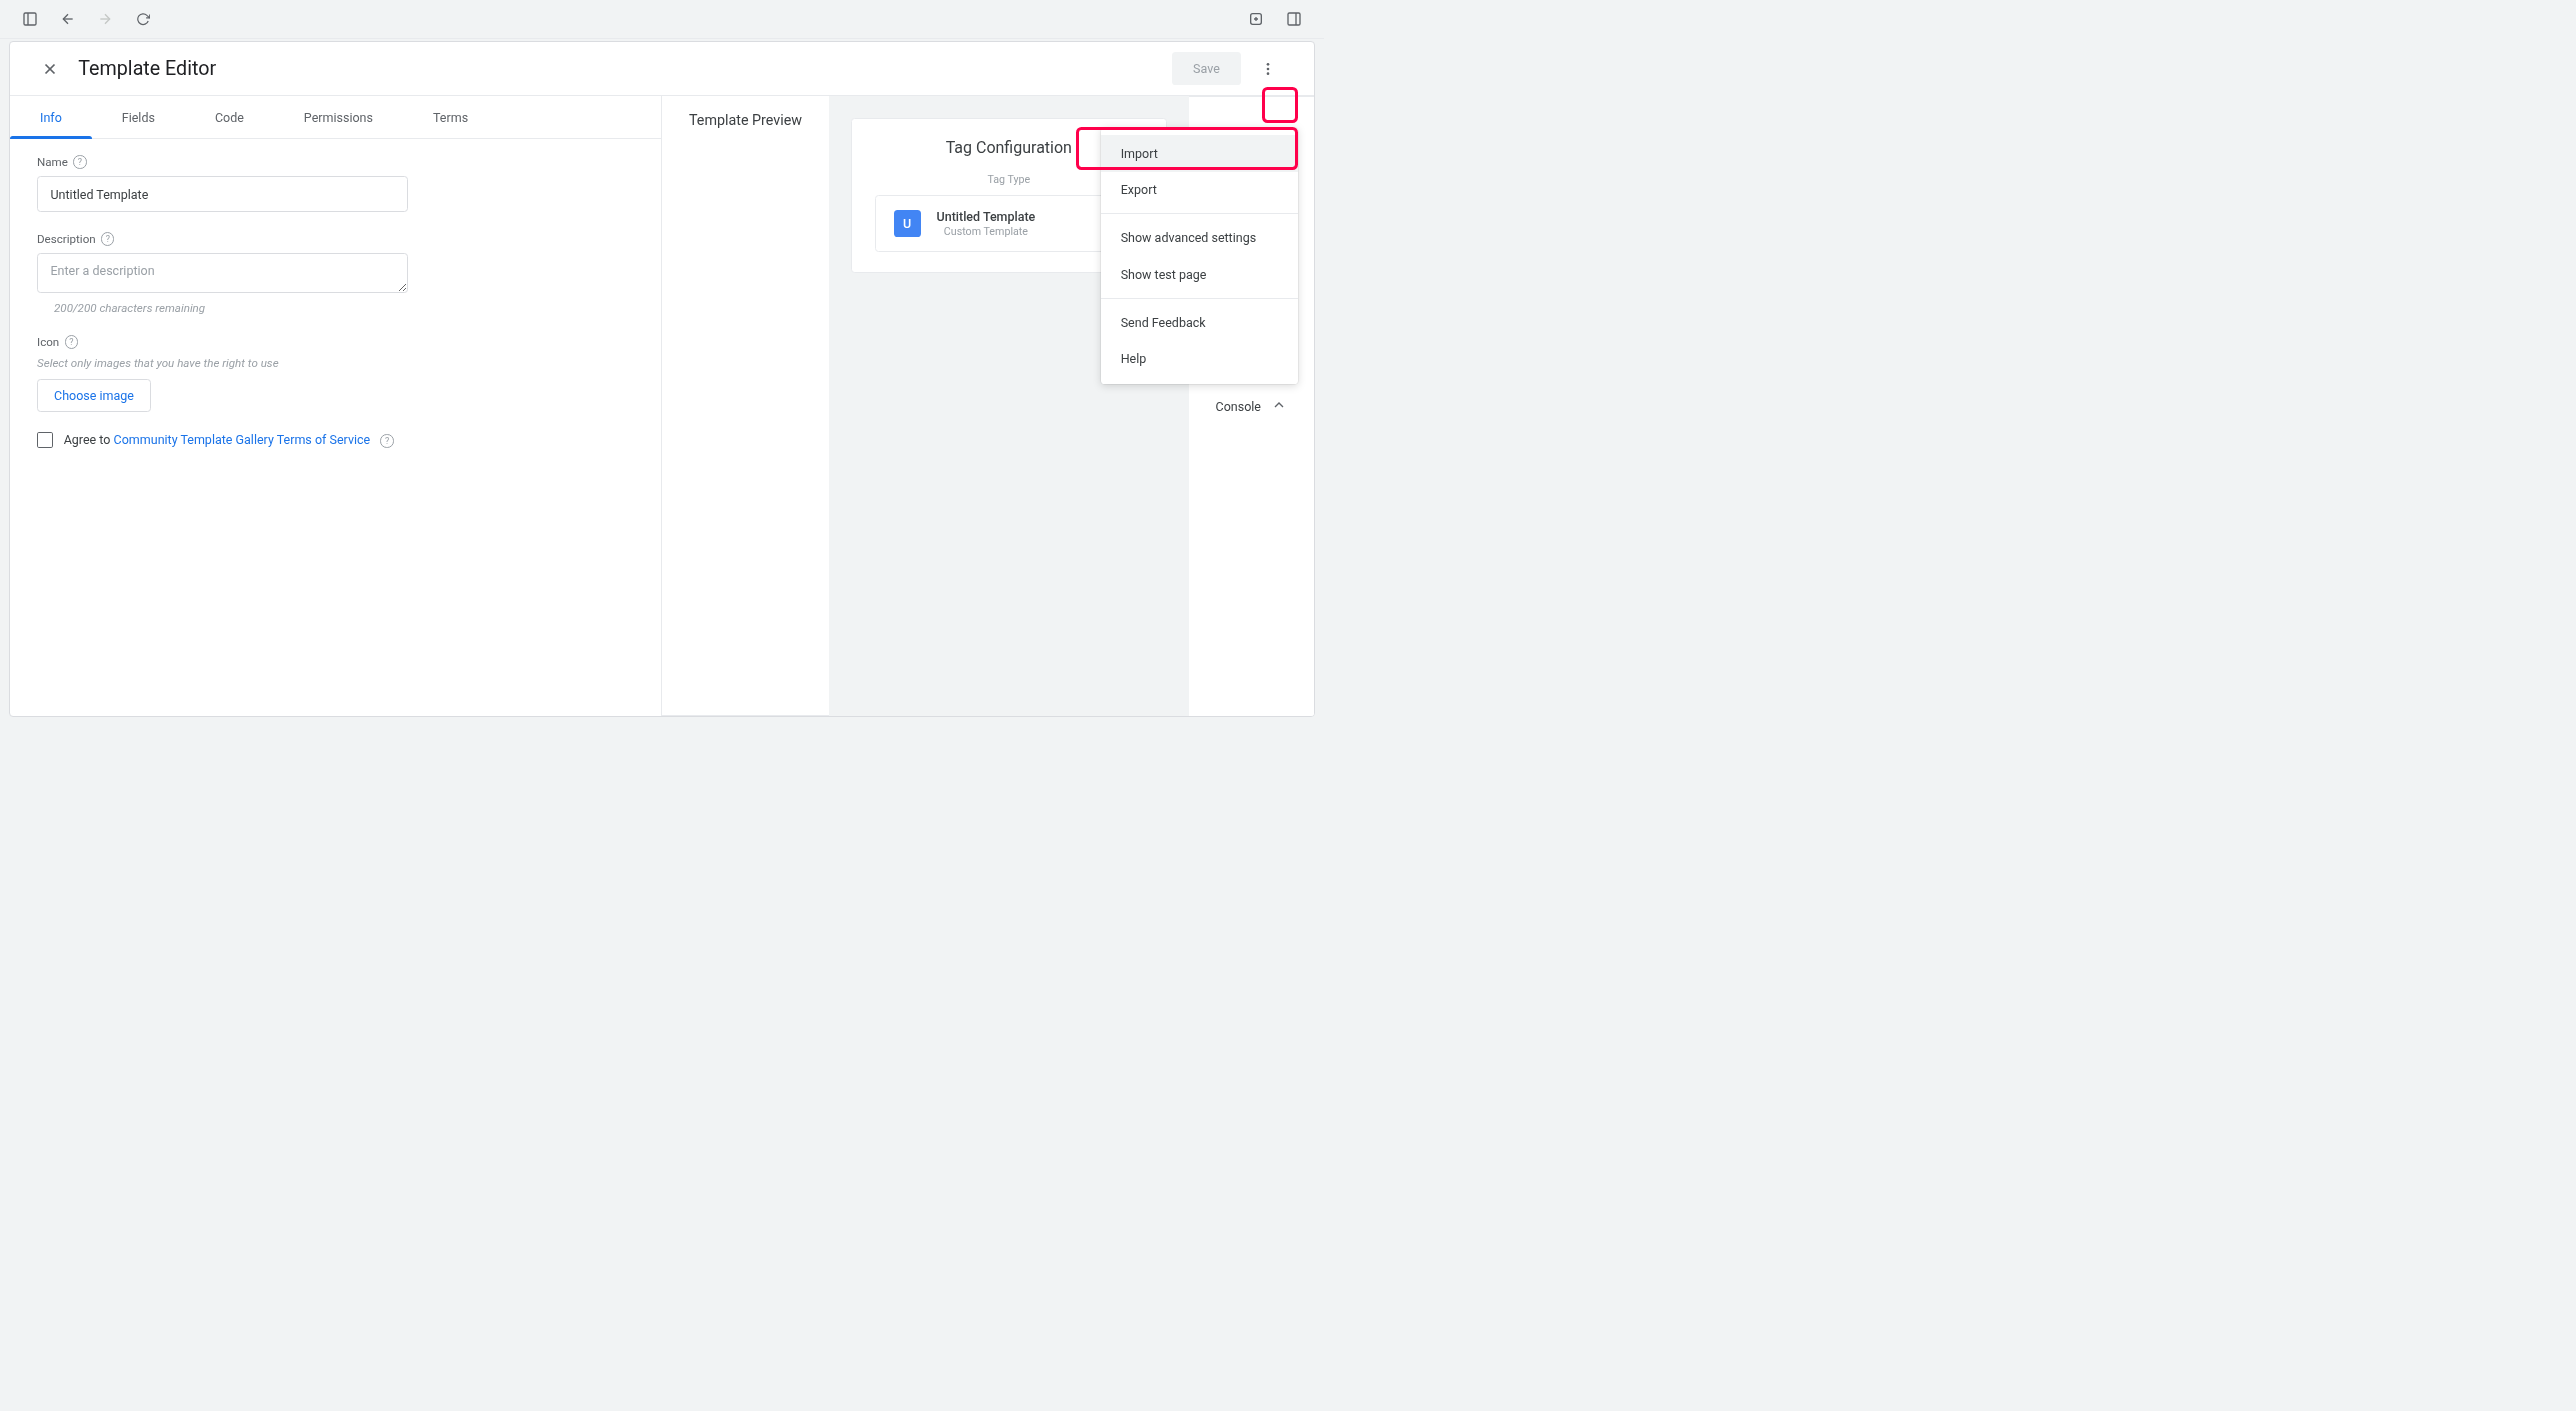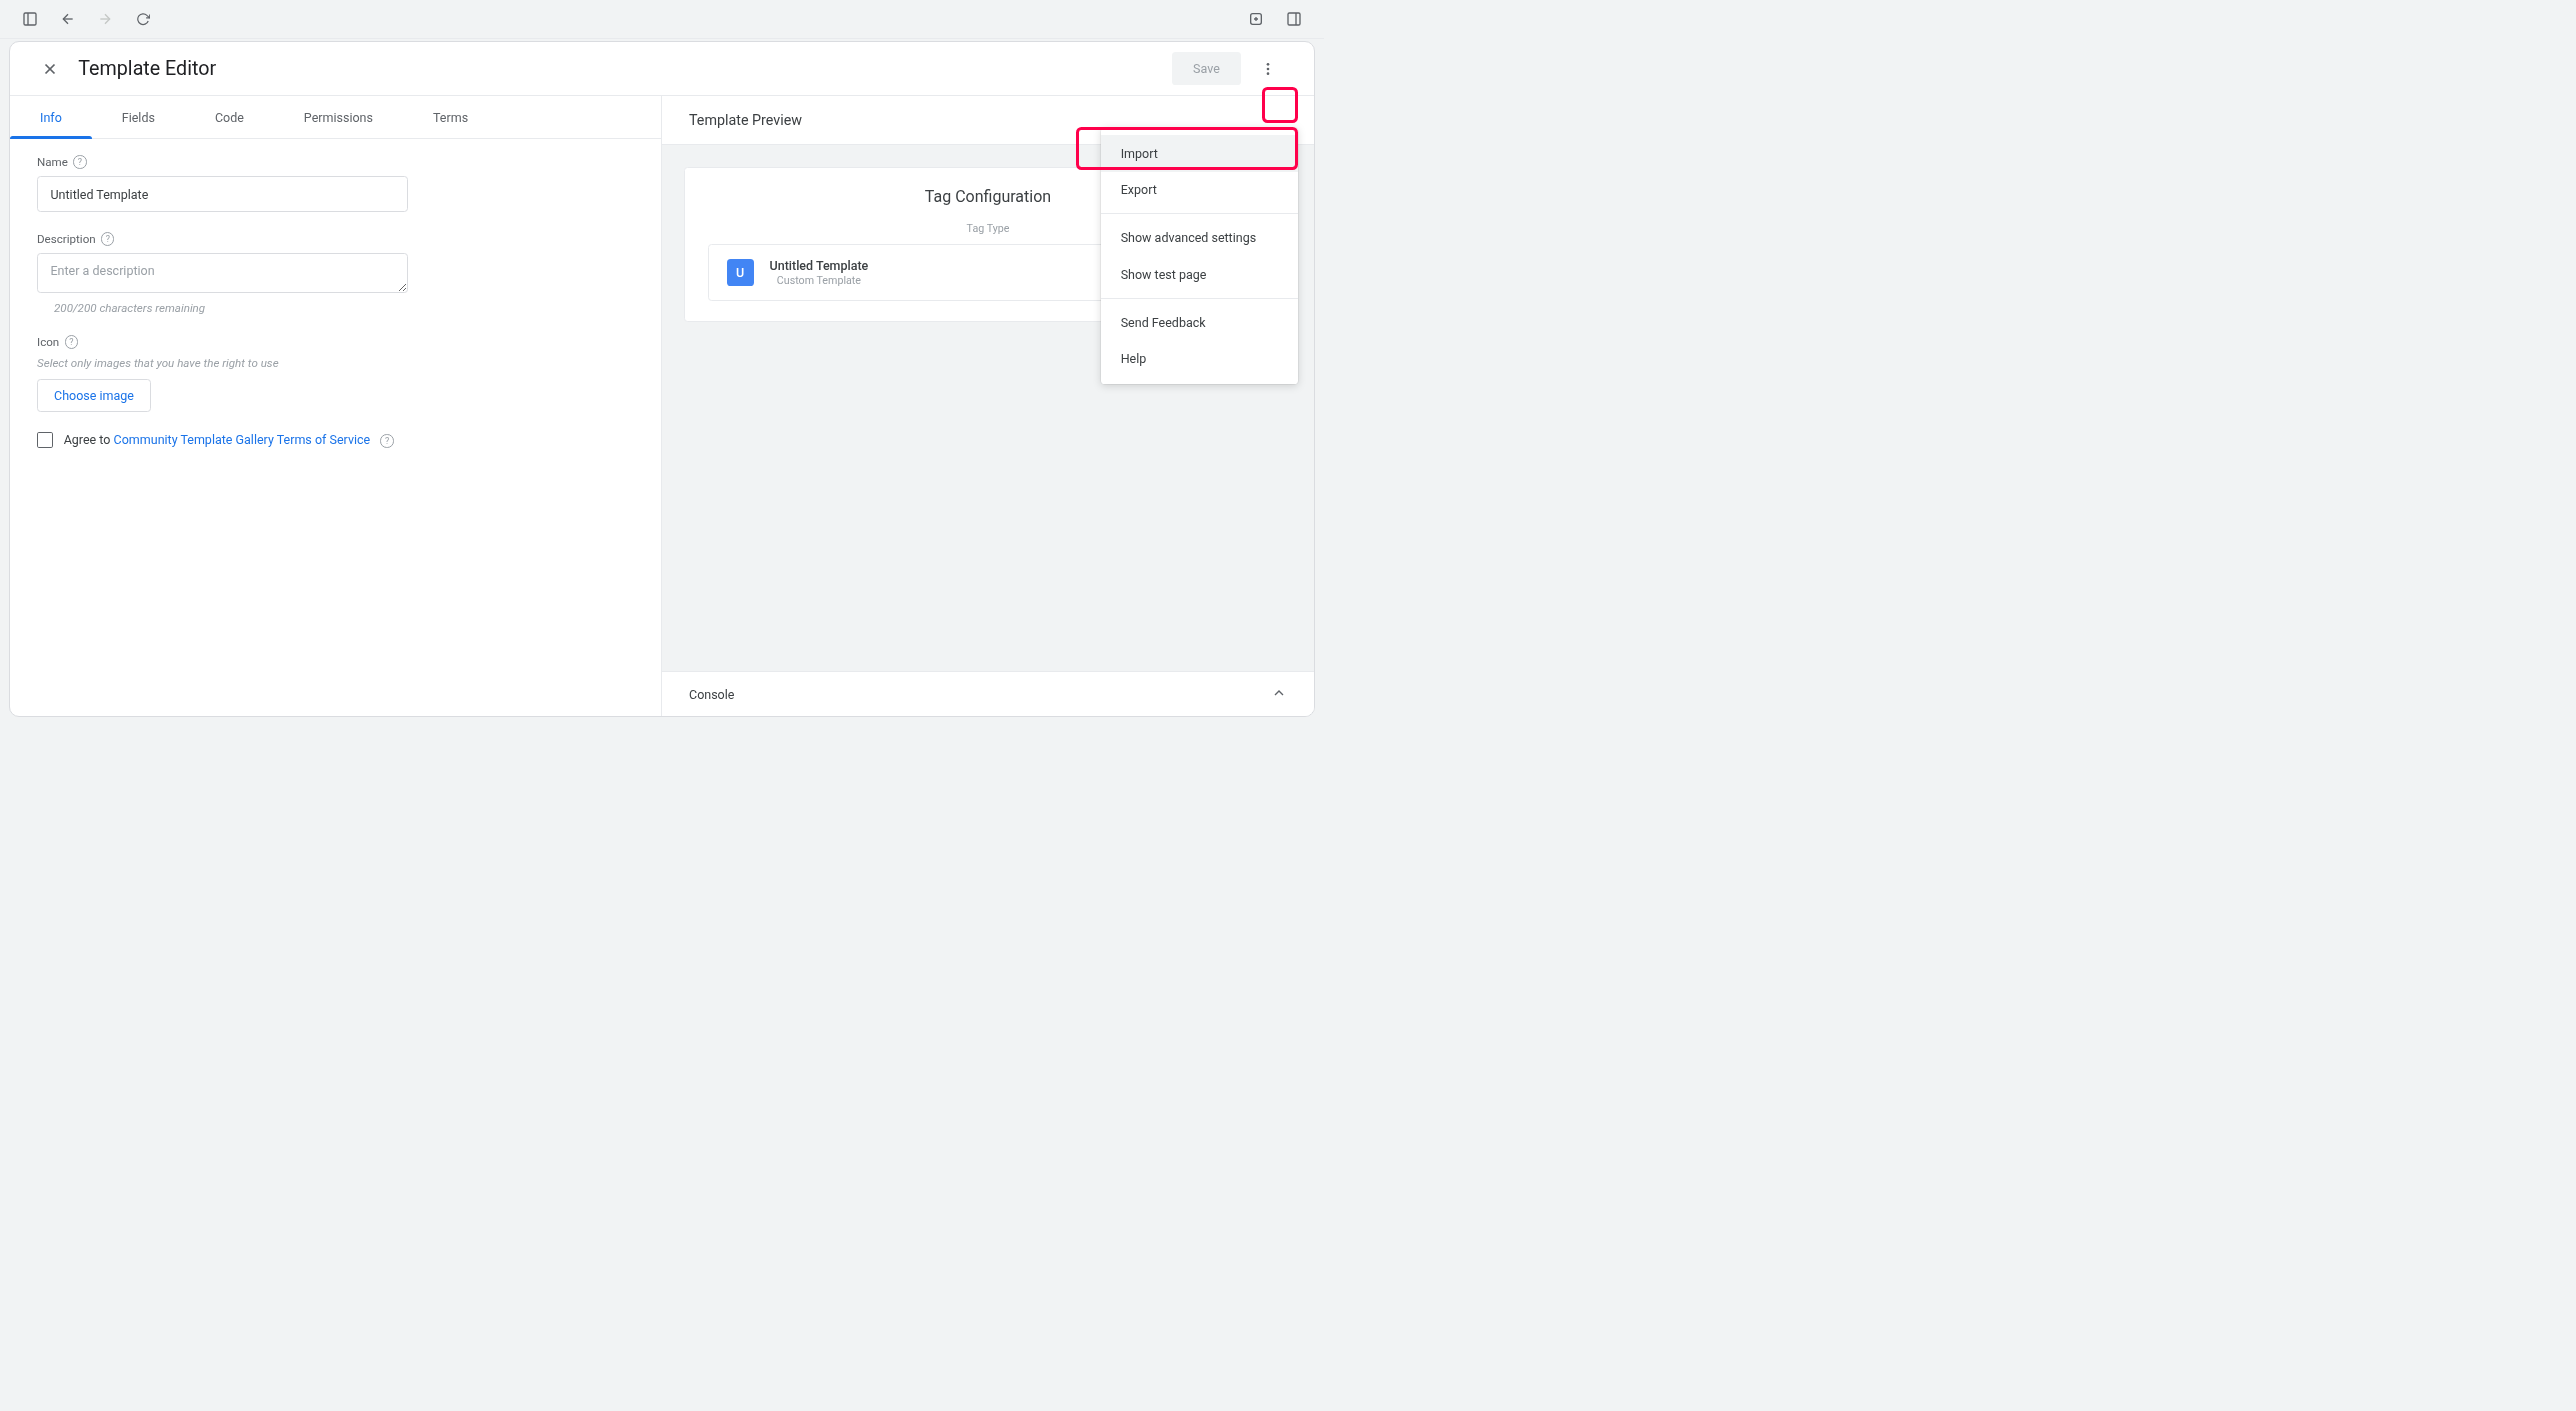--- a/index.html
+++ b/index.html
@@ -29,21 +29,21 @@
     justify-content: center;
     color: #5f6368;
     cursor: pointer;
   }
   .browser-chrome .icon-btn.disabled { color: #c4c7c5; }
   .browser-chrome .spacer { flex: 1; }
   
   .page {
     background: #fff;
     border: 0.9px solid #dadce0;
-    border-radius: 10px;
+    border-radius: 4px;
     position: absolute;
     top: 41px; left: 9px; right: 9px; bottom: 9px;
     overflow: hidden;
     display: flex;
     flex-direction: column;
   }
   
   .page-header {
     height: 54px;
     display: flex;
@@ -102,21 +102,21 @@
   .left-pane {
     width: 50%;
     display: flex;
     flex-direction: column;
     border-right: 0.9px solid #e8eaed;
   }
   .right-pane {
     flex: 1;
     background: #f1f3f4;
     display: flex;
-    flex-direction: column;
+    flex-direction: row;
     position: relative;
   }
   
   .tabs {
     display: flex;
     height: 43px;
     border-bottom: 0.9px solid #e8eaed;
   }
   .tab {
     padding: 0 30px;

